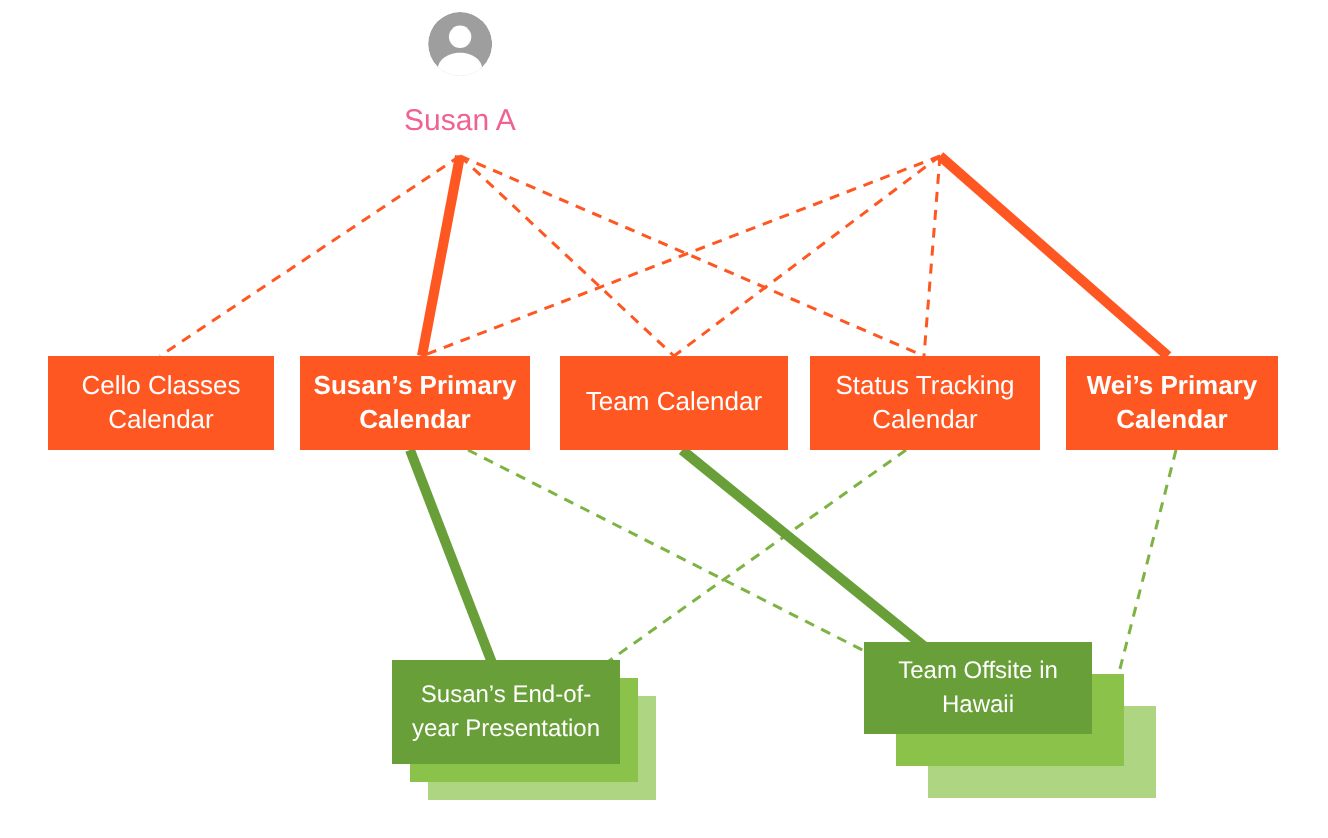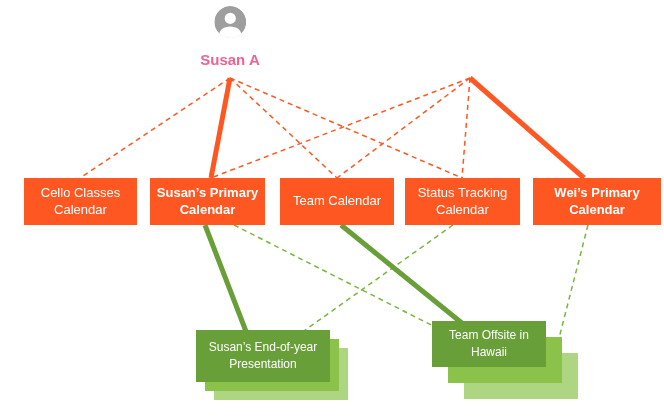--- a/index.html
+++ b/index.html
@@ -3,42 +3,42 @@
 <meta charset="utf-8">
 <style>
   html,body{margin:0;padding:0;background:#fff;}
   body{font-family:"Liberation Sans","DejaVu Sans",sans-serif;}
   .canvas{position:relative;width:664px;height:419px;background:#fff;overflow:hidden;}
   #edges{position:absolute;left:0;top:0;width:664px;height:419px;}
 
   .user{position:absolute;transform:translateX(-50%);text-align:center;}
   .user-susan{left:230px;top:6px;}
   .user-wei{left:470px;top:6px;}
-  .uname{margin-top:9px;font-size:15px;color:var(--pink);white-space:nowrap;font-weight:bold;}
+  .uname{margin-top:9px;font-size:15px;color:var(--pink);white-space:nowrap;}
 
   .cal{position:absolute;top:178px;height:47px;background:var(--orange);color:#fff;
        display:flex;align-items:center;justify-content:center;text-align:center;
        font-size:13px;line-height:1.3;padding:0 6px;box-sizing:border-box;}
   .cal.bold{font-weight:bold;}
   .cal-cello{left:24px;width:113px;}
   .cal-susan-primary{left:150px;width:115px;}
   .cal-team{left:280px;width:114px;}
   .cal-status{left:405px;width:115px;}
-  .cal-wei-primary{left:533px;width:128px;}
+  .cal-wei-primary{left:533px;width:106px;}
 
   .stack{position:absolute;}
   .stack .layer{position:absolute;}
   .stack .event-box{position:absolute;left:0;top:0;z-index:2;background:var(--green-dark);color:#fff;
        display:flex;align-items:center;justify-content:center;text-align:center;
        font-size:12px;line-height:1.4;padding:0 8px;box-sizing:border-box;}
   .stack .l1{z-index:1;background:var(--green-mid);}
   .stack .l2{z-index:0;background:var(--green-light);}
 
   .stack-susan-event{left:196px;top:330px;}
-  .stack-susan-event .event-box,.stack-susan-event .layer{width:134px;height:52px;}
+  .stack-susan-event .event-box,.stack-susan-event .layer{width:114px;height:52px;}
   .stack-susan-event .l1{left:9px;top:9px;}
   .stack-susan-event .l2{left:18px;top:18px;}
 
   .stack-team-offsite{left:432px;top:321px;}
   .stack-team-offsite .event-box,.stack-team-offsite .layer{width:114px;height:46px;}
   .stack-team-offsite .l1{left:16px;top:16px;}
   .stack-team-offsite .l2{left:32px;top:32px;}
 </style>
 </head>
 <body>

